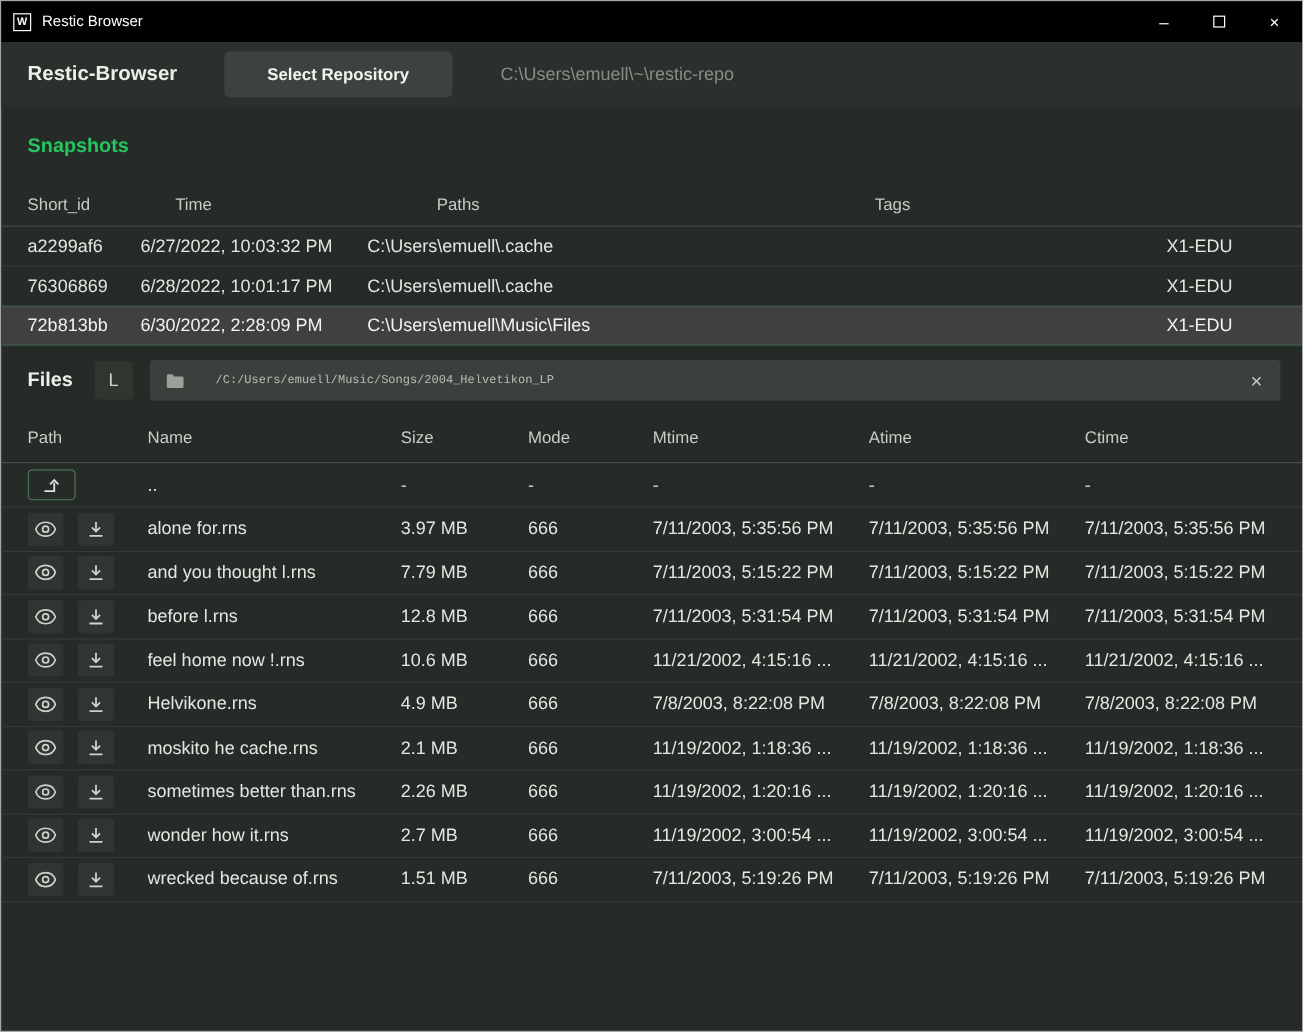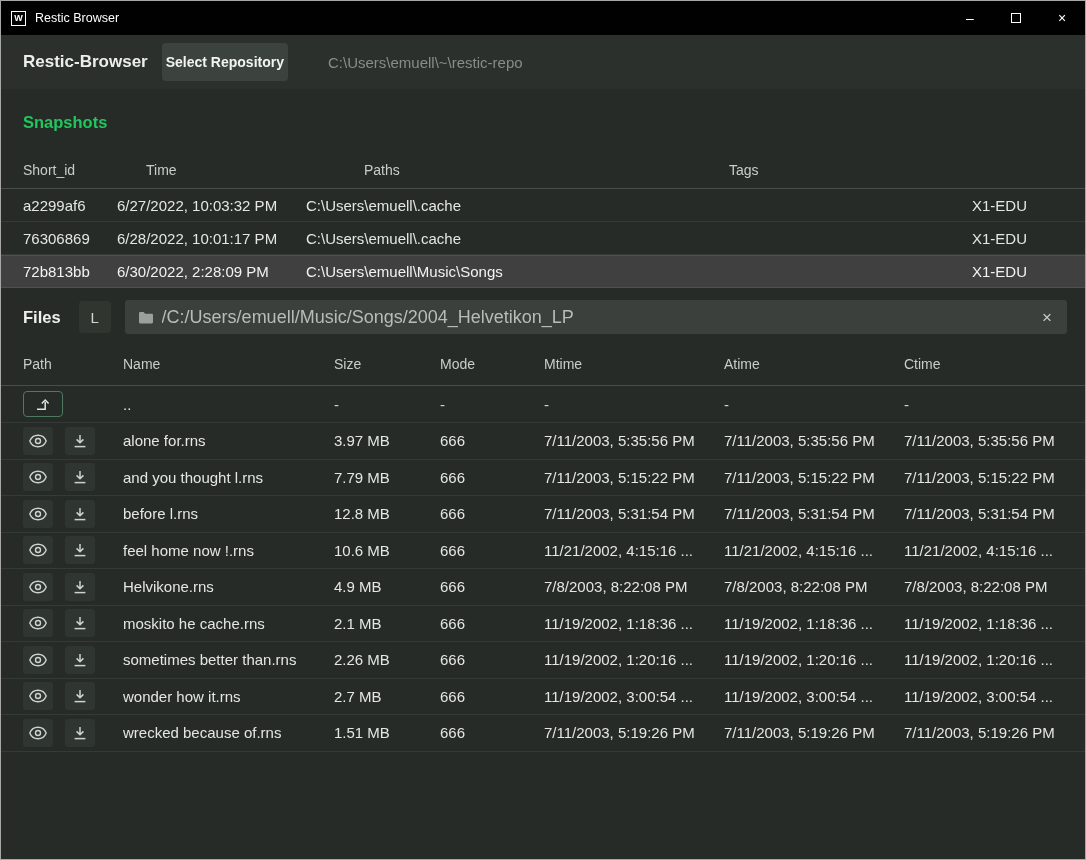--- a/index.html
+++ b/index.html
@@ -32,26 +32,26 @@
   }
   .max-glyph { width:10px; height:10px; border:1px solid #ffffff; display:block; }
   
   .header {
     height: 54px; background: #2b302c;
     display: flex; align-items: center;
     padding: 0 22px;
   }
   .app-title { font-size:17px; font-weight:700; color:#eceee9; }
   .repo-btn {
-    margin-left: 14px;
+    margin-left: 39px;
     background:#3c433e; color:#f2f4f0;
     border:none; border-radius:4px;
     font-family:"Liberation Sans",sans-serif;
     font-size:14px; font-weight:700;
-    padding: 11px 4px; cursor:pointer;
+    padding: 11px 36px; cursor:pointer;
   }
   .repo-path { margin-left: 40px; color:#878d87; font-size:15px; }
   
   .section-title { padding: 24px 22px 20px; font-size:16.5px; font-weight:700; color:#22c55e; }
   .snap-grid { display:grid; grid-template-columns: 94px 189px 336px 330px 1fr; align-items:center; padding:0 22px; }
   .snap-head { height:37px; border-bottom:1px solid #474d48; color:#c9cdc8; font-size:14px;gap:29px; }
   .snap-row { height:33px; border-bottom:1px solid #343a35; font-size:15px; color:#e4e6e2; cursor:pointer; }
   .snap-row.selected { background:#404040; border-top:1px solid #3c5c49; border-bottom:1px solid #3c5c49; color:#f0f3ef; }
   .cell { white-space:nowrap; overflow:hidden; text-overflow:clip; }
   
@@ -62,21 +62,21 @@
     background:#30362f; border:none; border-radius:4px;
     color:#d2d6d1; font-size:15px; font-family:"Liberation Sans",sans-serif;
     cursor:pointer;
   }
   .path-bar {
     flex:1; margin-left:14px; height:34px;
     background:#3b403c; border-radius:3px;
     display:flex; align-items:center; padding:0 13px;
     cursor:text;
   }
-  .path-text { margin-left:8px; color:#b7bcb6; font-size:18px; flex:1; white-space:nowrap; overflow:hidden; }
+  .path-text { margin-left:26px; color:#b7bcb6; font-size:10px; flex:1; white-space:nowrap; overflow:hidden;font-family:Liberation Mono, monospace; }
   .clear-btn { color:#c9ccc8; font-size:17px; line-height:1; cursor:pointer; padding:0 2px; }
   
   .file-grid { display:grid; grid-template-columns: 100px 211px 106px 104px 180px 180px 1fr; align-items:center; padding:0 22px; }
   .file-head { height:44px; border-bottom:1px solid #474d48; color:#c9cdc8; font-size:14px; }
   .file-row { height:36.5px; border-bottom:1px solid #343a35; font-size:15px; color:#e4e6e2; }
   .parent-row { height:37px; }
   .actions { display:flex; gap:12px; align-items:center; }
   .icon-btn {
     width:30px; height:28px; background:#2f3531;
     border:none; border-radius:3px;
@@ -141,21 +141,21 @@
         <span class="cell">76306869</span>
         <span class="cell">6/28/2022, 10:01:17 PM</span>
         <span class="cell">C:\Users\emuell\.cache</span>
         <span class="cell"></span>
         <span class="cell">X1-EDU</span>
       </div>
 
       <div class="snap-grid snap-row selected">
         <span class="cell">72b813bb</span>
         <span class="cell">6/30/2022, 2:28:09 PM</span>
-        <span class="cell">C:\Users\emuell\Music\Songs</span>
+        <span class="cell">C:\Users\emuell\Music\Files</span>
         <span class="cell"></span>
         <span class="cell">X1-EDU</span>
       </div>
 
   </div>
 
   <div class="files-bar">
     <div class="files-title">Files</div>
     <button class="tree-btn">L</button>
     <div class="path-bar">

